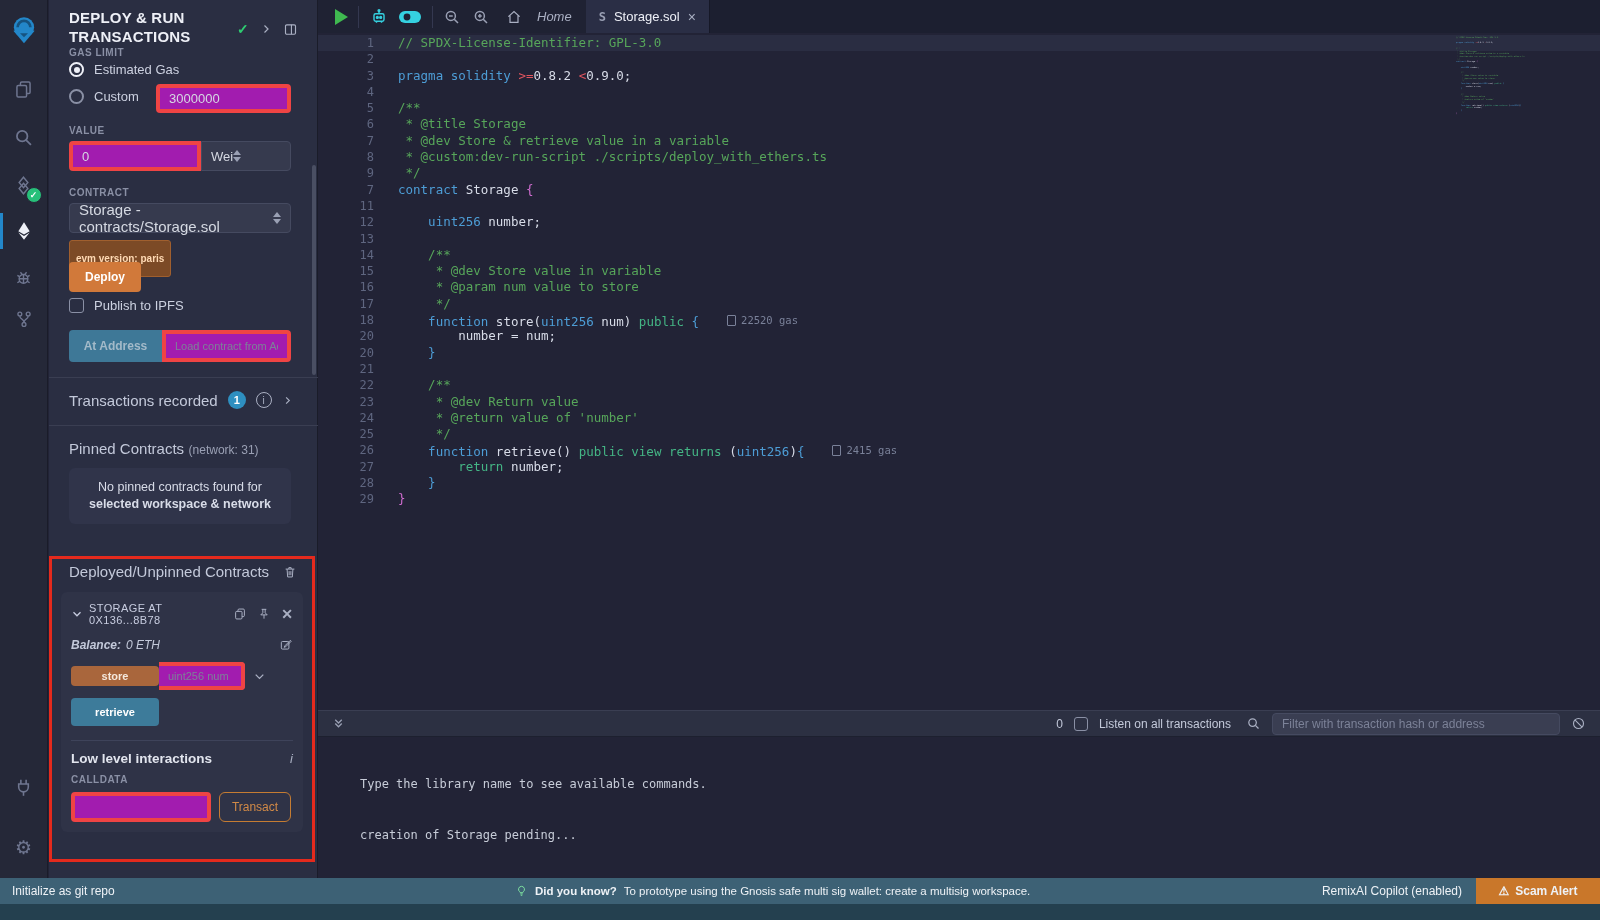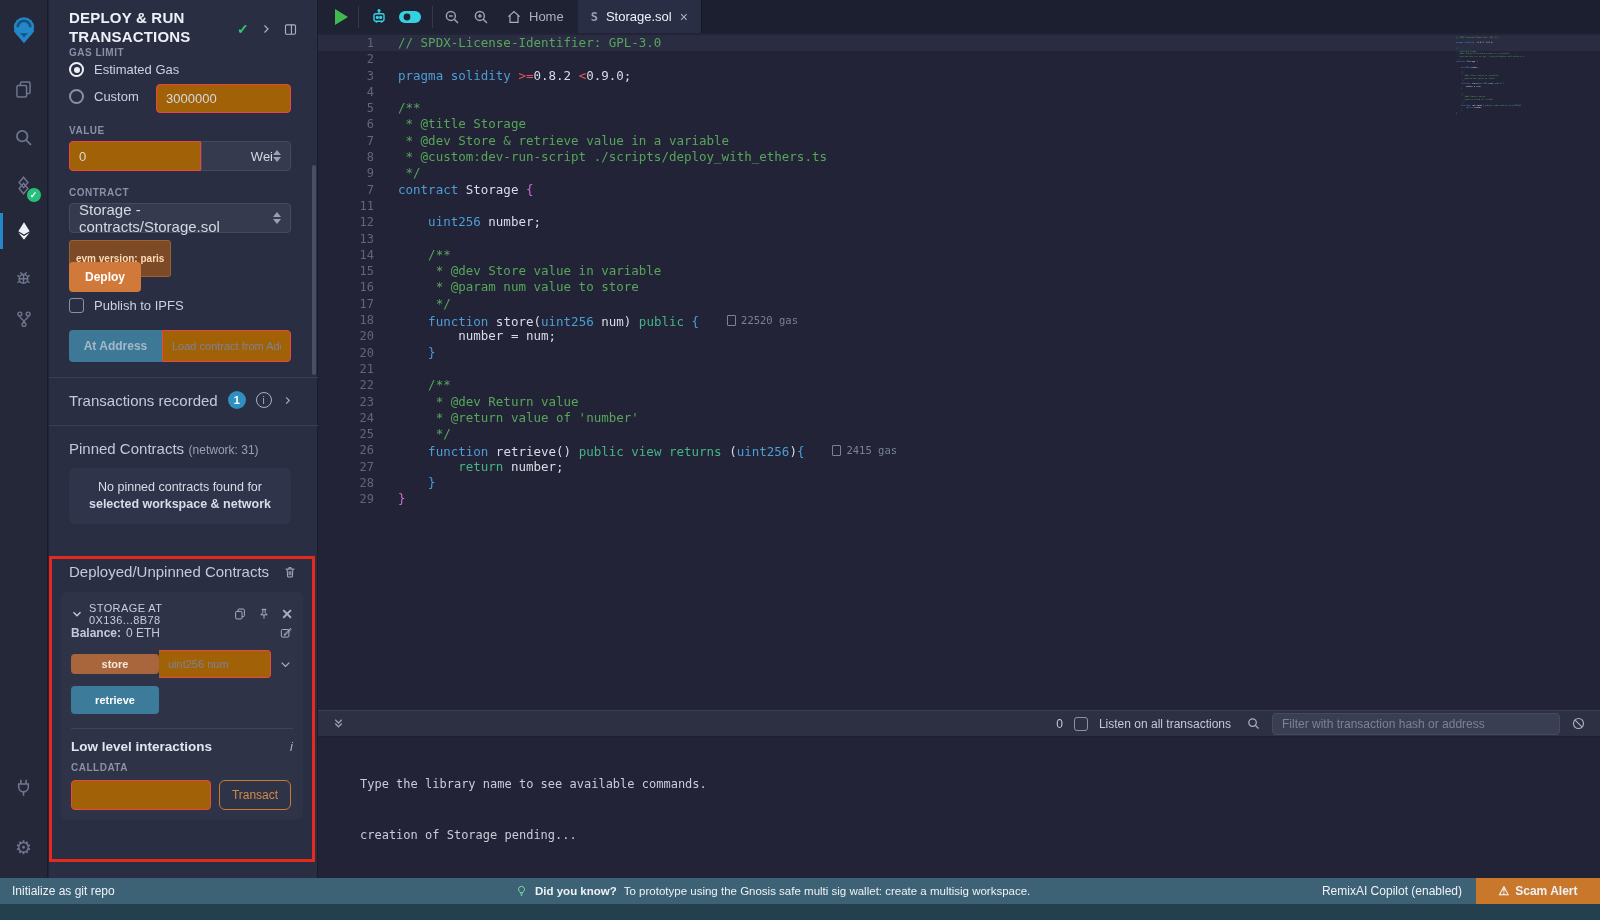--- a/index.html
+++ b/index.html
@@ -25,25 +25,25 @@
   .abs{position:absolute;}
   .sp-header{left:20px;top:8px;right:10px;display:flex;}
   .sp-title{font-size:15px;font-weight:bold;color:#eef0f7;line-height:19px;width:168px;letter-spacing:.2px;}
   .sp-hicons{display:flex;gap:11px;align-items:center;margin-top:4px;color:#aab0c3;}
   .check-glyph{color:#2ecc71;font-weight:bold;font-size:14px;}
   .sp-label{font-size:10px;color:#8a90a5;letter-spacing:.5px;font-weight:bold;}
   .radio-row{display:flex;align-items:center;gap:10px;font-size:13px;color:#ccd1e0;}
   .radio{width:15px;height:15px;border-radius:50%;border:2px solid #8a90a5;box-sizing:border-box;flex:none;}
   .radio.sel{border-color:#eef0f7;position:relative;}
   .radio.sel::after{content:'';position:absolute;inset:2.5px;border-radius:50%;background:#eef0f7;}
-  .inp{background:#a16207;border:1px solid #ef4444;border-radius:4px;color:#d5d9e2;font-size:13px;
+  .inp{background:#a21caf;border:4px solid #ef4444;border-radius:4px;color:#d5d9e2;font-size:13px;
     padding:0 9px;box-sizing:border-box;font-family:"Liberation Sans",sans-serif;outline:none;}
   .inp::placeholder{color:#7c8298;}
   .selectbox{background:#363a4e;border:1px solid #454a60;border-radius:4px;display:flex;align-items:center;
-    justify-content:flex-end;padding:0 9px;font-size:13px;color:#d5d9e2;box-sizing:border-box;cursor:pointer;}
+    justify-content:flex-start;padding:0 9px;font-size:13px;color:#d5d9e2;box-sizing:border-box;cursor:pointer;}
   .arrows{display:flex;flex-direction:column;gap:2px;}
   .arrows .up{width:0;height:0;border-left:4px solid transparent;border-right:4px solid transparent;border-bottom:5px solid #9aa0b4;}
   .arrows .dn{width:0;height:0;border-left:4px solid transparent;border-right:4px solid transparent;border-top:5px solid #9aa0b4;}
   .evm-badge{display:inline-block;background:#7c4a26;border:1px solid #a05f2e;color:#ffd9b3;font-size:10px;
     font-weight:bold;padding:12px 6px;border-radius:3px;}
   .btn{border:none;border-radius:4px;font-family:"Liberation Sans",sans-serif;cursor:pointer;}
   .btn-deploy{background:#d1793a;color:#fff;font-weight:bold;font-size:12px;width:72px;height:30px;}
   .cb{width:15px;height:15px;border:1.5px solid #8a90a5;border-radius:3px;box-sizing:border-box;flex:none;background:transparent;}
   .ataddr-btn{background:#3e7897;color:#a3bac9;font-weight:bold;font-size:12px;width:93px;height:32px;border-radius:4px 0 0 4px;}
   .ataddr-inp{width:129px;height:32px;border-radius:0 4px 4px 0;font-size:11px;}
@@ -55,37 +55,37 @@
     display:flex;align-items:center;justify-content:center;box-sizing:border-box;}
   .pinned-title{font-size:15px;color:#c3c9da;}
   .pinned-net{font-size:12px;color:#9aa0b4;}
   .empty-card{left:20px;width:222px;background:#30344a;border-radius:6px;font-size:12.5px;color:#d8dce8;
     text-align:center;padding:11px 8px;box-sizing:border-box;line-height:17px;}
   .dep-title{font-size:15px;color:#c3c9da;}
   .instance{left:12px;width:242px;background:#2f3347;border-radius:6px;padding:10px;box-sizing:border-box;}
   .inst-head{display:flex;align-items:center;color:#c8cde0;}
   .inst-label{font-size:11px;letter-spacing:.4px;margin-left:6px;flex:1;}
   .inst-icons{display:flex;gap:10px;color:#aab0c3;align-items:center;}
-  .bal-row{display:flex;align-items:center;font-size:12px;color:#c3c9da;}
+  .bal-row{display:flex;align-items:center;margin-top:12px;font-size:12px;color:#c3c9da;font-style:italic;}
   .fn-row{display:flex;align-items:center;margin-top:10px;}
   .store-btn{background:#a9663c;color:#f5e8dc;font-weight:bold;font-size:11px;width:88px;height:20px;}
   .retrieve-btn{background:#3d7b9a;color:#fff;font-weight:bold;font-size:11px;width:88px;height:28px;margin-top:8px;}
-  .store-inp{width:112px;height:28px;border-radius:0 4px 4px 0;font-size:11px;border-left:none;}
+  .store-inp{width:86px;height:28px;border-radius:0 4px 4px 0;font-size:11px;border-left:none;}
   .lowlevel-title{font-size:13.5px;font-weight:bold;color:#e2e5ee;}
   .transact-btn{background:transparent;border:1px solid #c57c32;color:#d28a47;font-size:12px;
     border-radius:6px;width:72px;height:30px;}
   .sp-scroll{position:absolute;left:312px;top:165px;width:4px;height:210px;background:#4a4f63;border-radius:2px;z-index:6;}
   
   .main{position:absolute;left:318px;top:0;width:1282px;height:878px;}
   .toolbar{position:absolute;left:0;right:0;top:0;height:33px;background:#1f2233;border-bottom:1px solid #161827;
     display:flex;align-items:center;}
   .tb-sep{width:1px;height:22px;background:#343850;margin:0 10px;}
   .tb-icon{color:#9aa0b4;display:flex;align-items:center;justify-content:center;cursor:pointer;}
   .play-tri{width:0;height:0;border-left:13px solid #3fb950;border-top:8px solid transparent;border-bottom:8px solid transparent;margin-left:17px;}
-  .home-grp{display:flex;align-items:center;gap:7px;color:#aab0c3;font-size:13px;cursor:pointer;}
+  .home-grp{display:flex;align-items:center;gap:15px;color:#aab0c3;font-size:13px;cursor:pointer;font-style:italic;}
   .tabstrip{flex:1;align-self:stretch;background:#1c1f30;display:flex;margin-left:14px;}
   .tab{display:flex;align-items:center;gap:8px;background:#2a2e45;padding:0 13px;color:#eef0f7;font-size:13px;
     border-right:1px solid #161827;cursor:pointer;}
   .sol-glyph{font-family:"DejaVu Sans Mono",monospace;color:#9aa0b4;font-size:12px;font-weight:bold;}
   .tab-close{color:#aab0c3;font-size:14px;cursor:pointer;}
   
   .editor{position:absolute;left:0;right:0;top:33px;height:677px;background:#222336;overflow:hidden;
     font-family:"DejaVu Sans Mono",monospace;font-size:12.5px;padding-top:2px;box-sizing:border-box;}
   .cl{display:flex;height:16.3px;line-height:16.3px;white-space:pre;}
   .cl-active{background:#2a2d42;}

